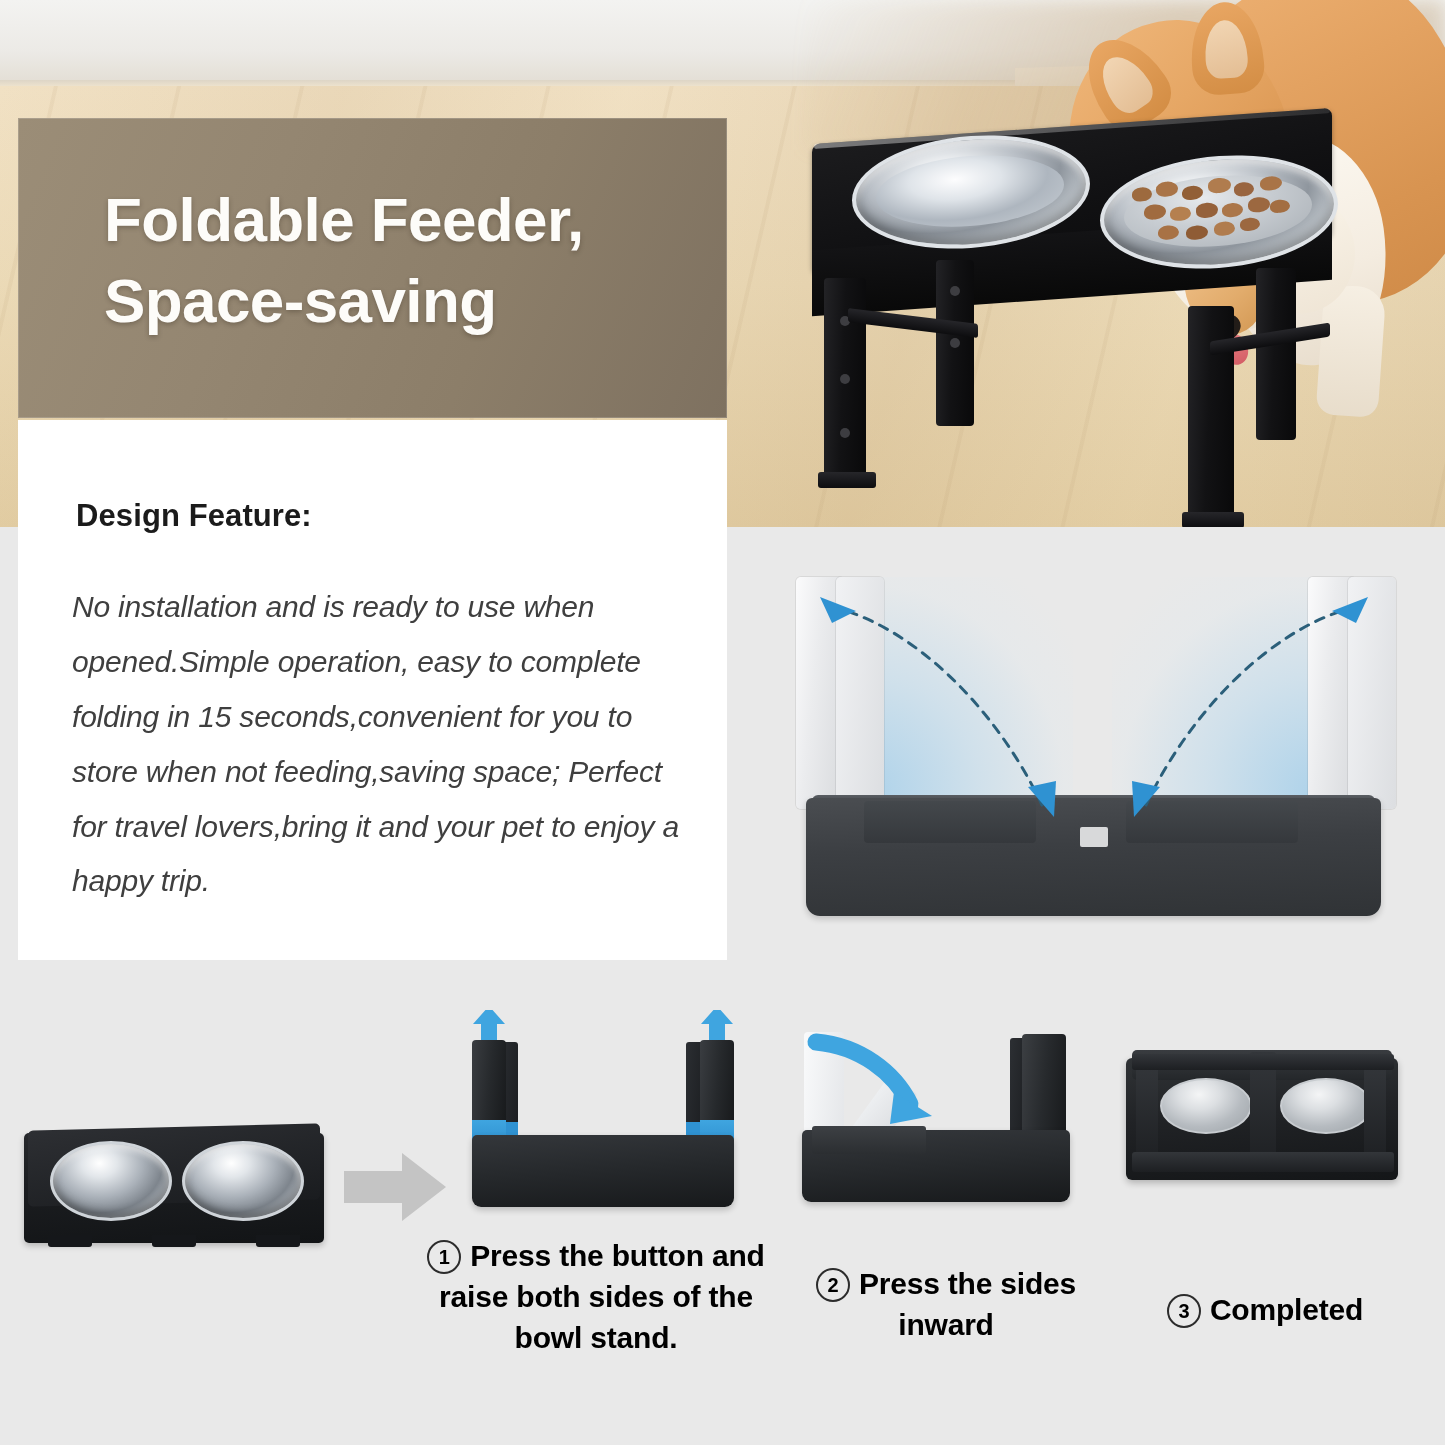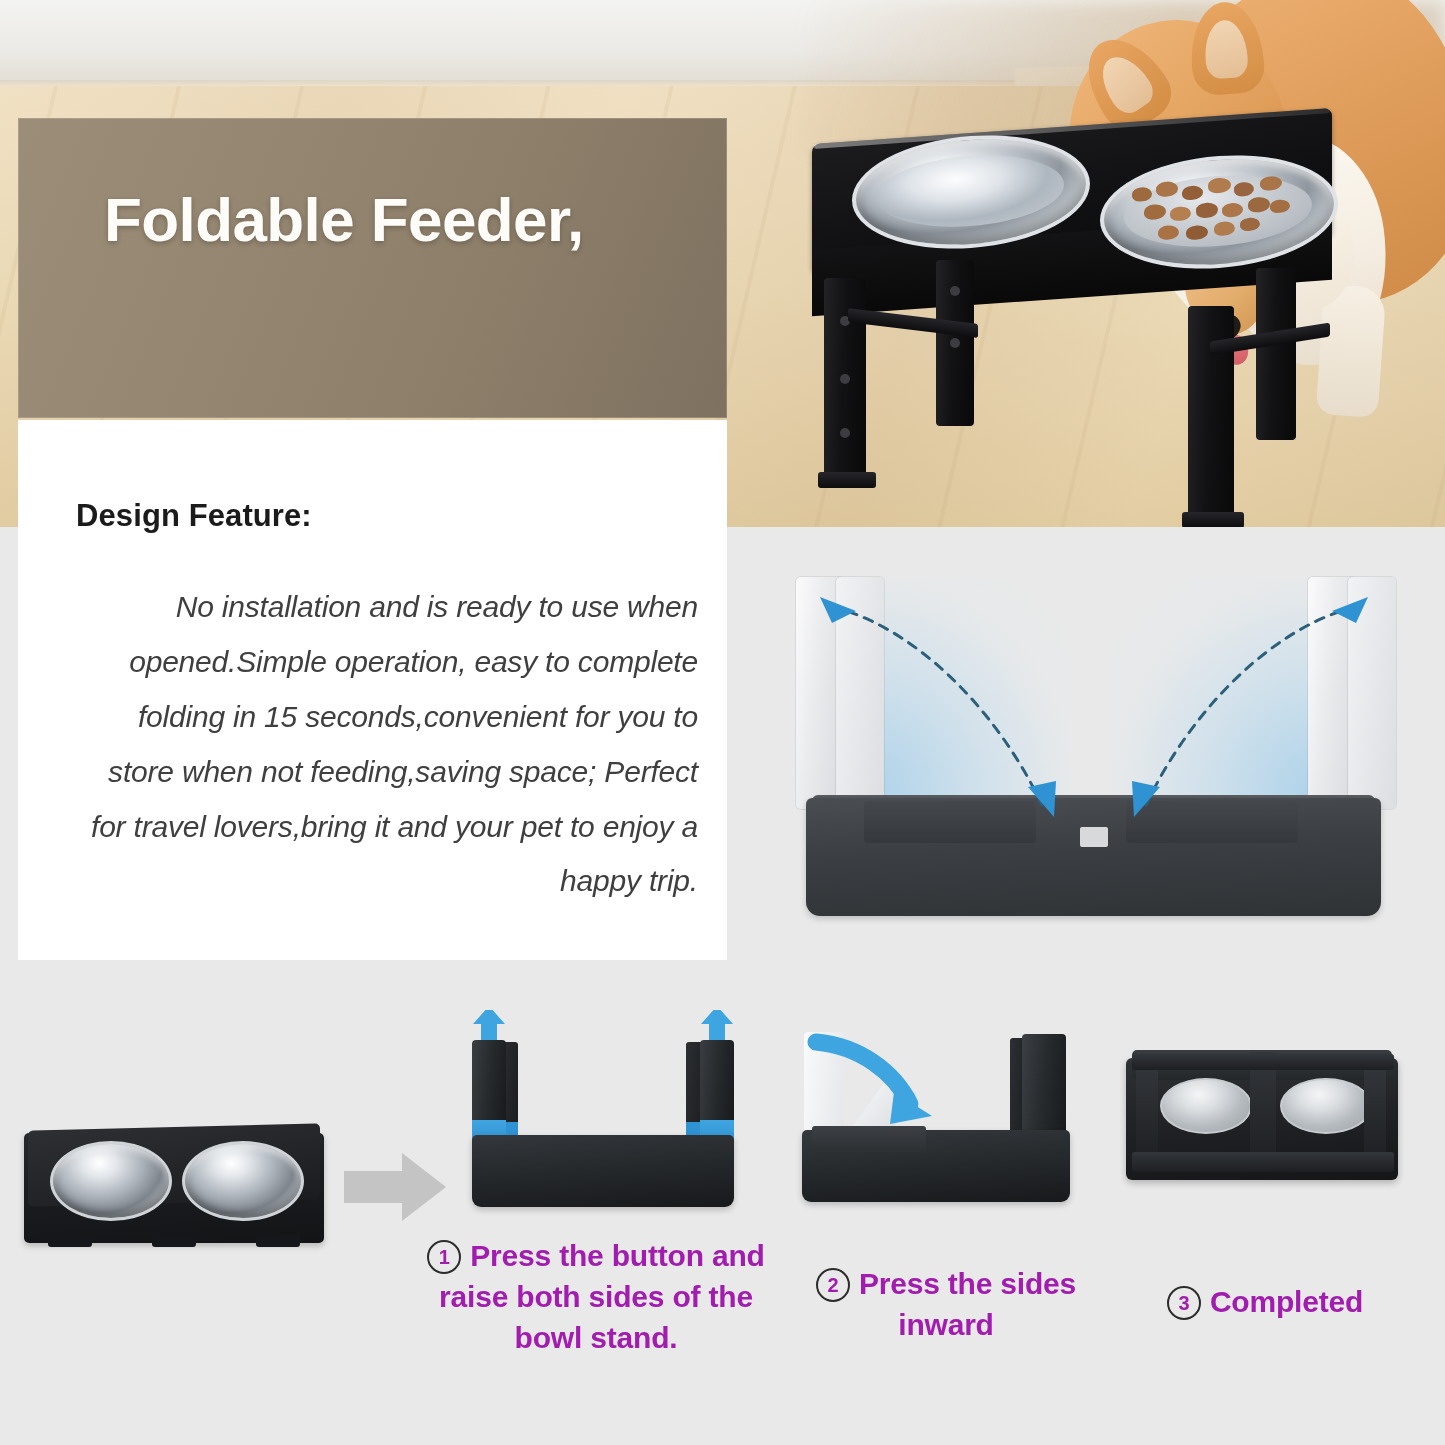--- a/index.html
+++ b/index.html
@@ -175,21 +175,20 @@
     margin:0;color:#fdfcf9;font-size:62px;line-height:1.30;font-weight:700;
     letter-spacing:-.6px;
     position:absolute;left:86px;top:62px;width:600px;
     text-shadow:0 2px 5px rgba(40,30,20,.30);
   }
 
   
   .card{
     position:absolute;left:18px;top:420px;width:709px;height:540px;
     background:#ffffff;
-    text-align:right;
   }
   .card h2{
     margin:0;position:absolute;left:58px;top:78px;
     font-size:31px;font-weight:700;color:#1b1b1b;letter-spacing:.1px;
   }
   .card p{
     margin:0;position:absolute;left:54px;top:160px;width:626px;
     font-size:30px;line-height:1.83;color:#3f3f3f;font-style:italic;
     letter-spacing:-.2px;
   }
@@ -339,21 +338,21 @@
     border:2px solid #c8ccd0;
   }
   .s3-bowl.a{left:48px;top:48px;}
   .s3-bowl.b{left:168px;top:48px;}
   .s3-bar{
     position:absolute;background:linear-gradient(180deg,#33363a,#1d1f22);border-radius:3px;
   }
 
   
   .caption{
-    position:absolute;color:#a21caf;font-size:30px;font-weight:700;
+    position:absolute;color:#000000;font-size:30px;font-weight:700;
     line-height:1.36;letter-spacing:-.2px;
   }
   .cap1{left:418px;top:1236px;width:356px;text-align:center;}
   .cap2{left:800px;top:1264px;width:292px;text-align:center;}
   .cap3{left:1110px;top:1278px;width:310px;text-align:center;}
   .circ{
     display:inline-flex;align-items:center;justify-content:center;
     width:30px;height:30px;border:2px solid #2c2c2c;border-radius:50%;
     font-size:20px;font-weight:700;line-height:1;
     vertical-align:2px;margin-right:9px;
@@ -436,21 +435,21 @@
       <div class="leg" style="left:398px;top:186px;width:46px;height:212px;"></div>
       <div class="leg" style="left:466px;top:148px;width:40px;height:172px;"></div>
       <div class="cross-bar" style="left:58px;top:196px;width:130px;height:14px;transform:skewY(7deg);"></div>
       <div class="cross-bar" style="left:420px;top:212px;width:120px;height:14px;transform:skewY(-9deg);"></div>
       <div class="cross-bar" style="left:28px;top:352px;width:58px;height:16px;"></div>
       <div class="cross-bar" style="left:392px;top:392px;width:62px;height:16px;"></div>
     </div>
   </div>
 
   <div class="banner">
-    <h1><span>Foldable Feeder,</span><br></h1>
+    <h1><span>Foldable Feeder,</span><br><span>Space-saving</span></h1>
   </div>
 
   <div class="card">
     <h2>Design Feature:</h2>
     <p>No installation and is ready to use when opened.Simple operation, easy to complete folding in 15 seconds,convenient for you to store when not feeding,saving space; Perfect for travel lovers,bring it and your pet to enjoy a happy trip.</p>
   </div>
 
   <div class="diagram-mid">
     <div class="dm-glow l"></div>
     <div class="dm-glow r"></div>
@@ -533,17 +532,17 @@
     <svg class="gray-arrow" viewBox="0 0 110 84" style="top:160px;">
       <polygon points="4,26 62,26 62,8 106,42 62,76 62,58 4,58" fill="#c4c4c4"></polygon>
     </svg>
 
     <div class="caption cap1" style="top:251px;">
       <span class="circ">1</span><span>Press the button and raise both sides of the bowl stand.</span>
     </div>
     <div class="caption cap2" style="top:279px;">
       <span class="circ">2</span><span>Press the sides inward</span>
     </div>
-    <div class="caption cap3" style="top:297px;">
+    <div class="caption cap3" style="top:305px;">
       <span class="circ">3</span><span>Completed</span>
     </div>
   </div>
 </div>
 
 </body></html>

